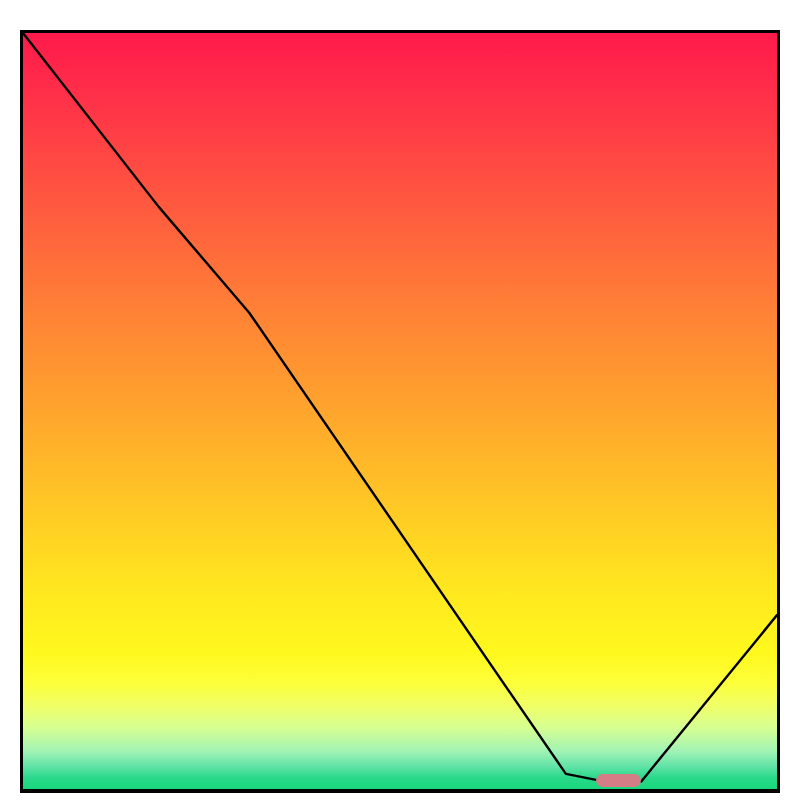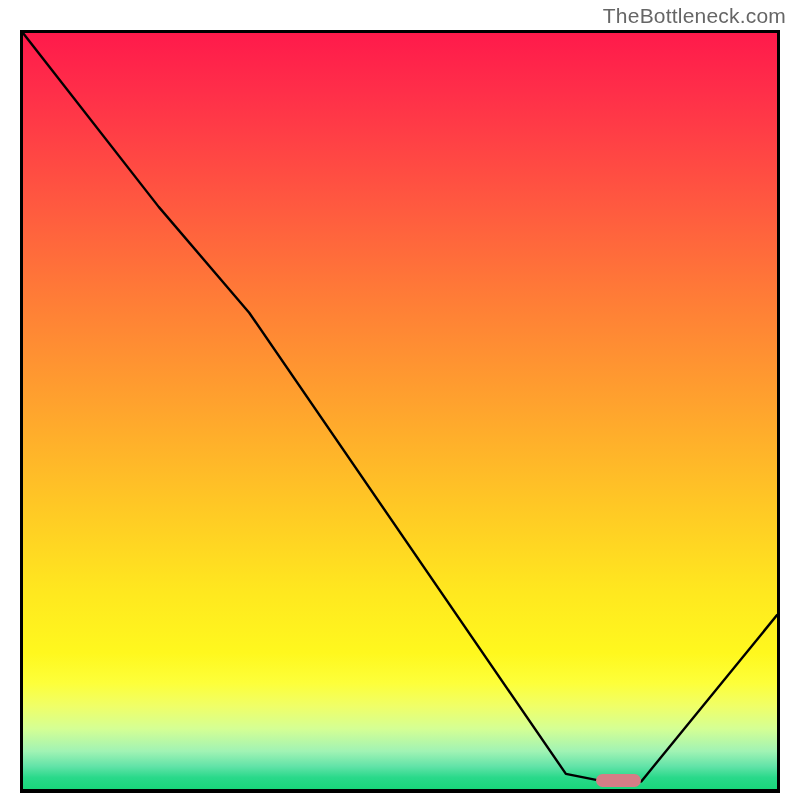--- a/index.html
+++ b/index.html
@@ -71,21 +71,20 @@
     height: 13px;
     border-radius: 7px;
     background: #d57d86;
   }
 </style>
 </head>
 <body>
 
 <div class="container">
 
-  <div class="watermark">TheBottleneck.com</div>
 
   <div class="plot-area">
     <div class="gradient"></div>
 
     <svg class="curve" viewBox="0 0 754 756" preserveAspectRatio="none">
       <path d="M 0 0 Q 67.86 86.94 135.72 173.88 Q 180.95999999999998 226.79999999999998 226.2 279.71999999999997 Q 384.53999999999996 510.29999999999995 542.88 740.88 Q 561.73 744.6600000000001 580.58 748.44 Q 599.4300000000001 748.44 618.28 748.44 Q 686.14 665.28 754 582.12 " fill="none" stroke="#000" stroke-width="2.4" stroke-linejoin="round" stroke-linecap="round"></path>
     </svg>
 
     <div class="marker" style="left: 573.04px; top: 741.44px; width: 45.24px;"></div>
   </div>

